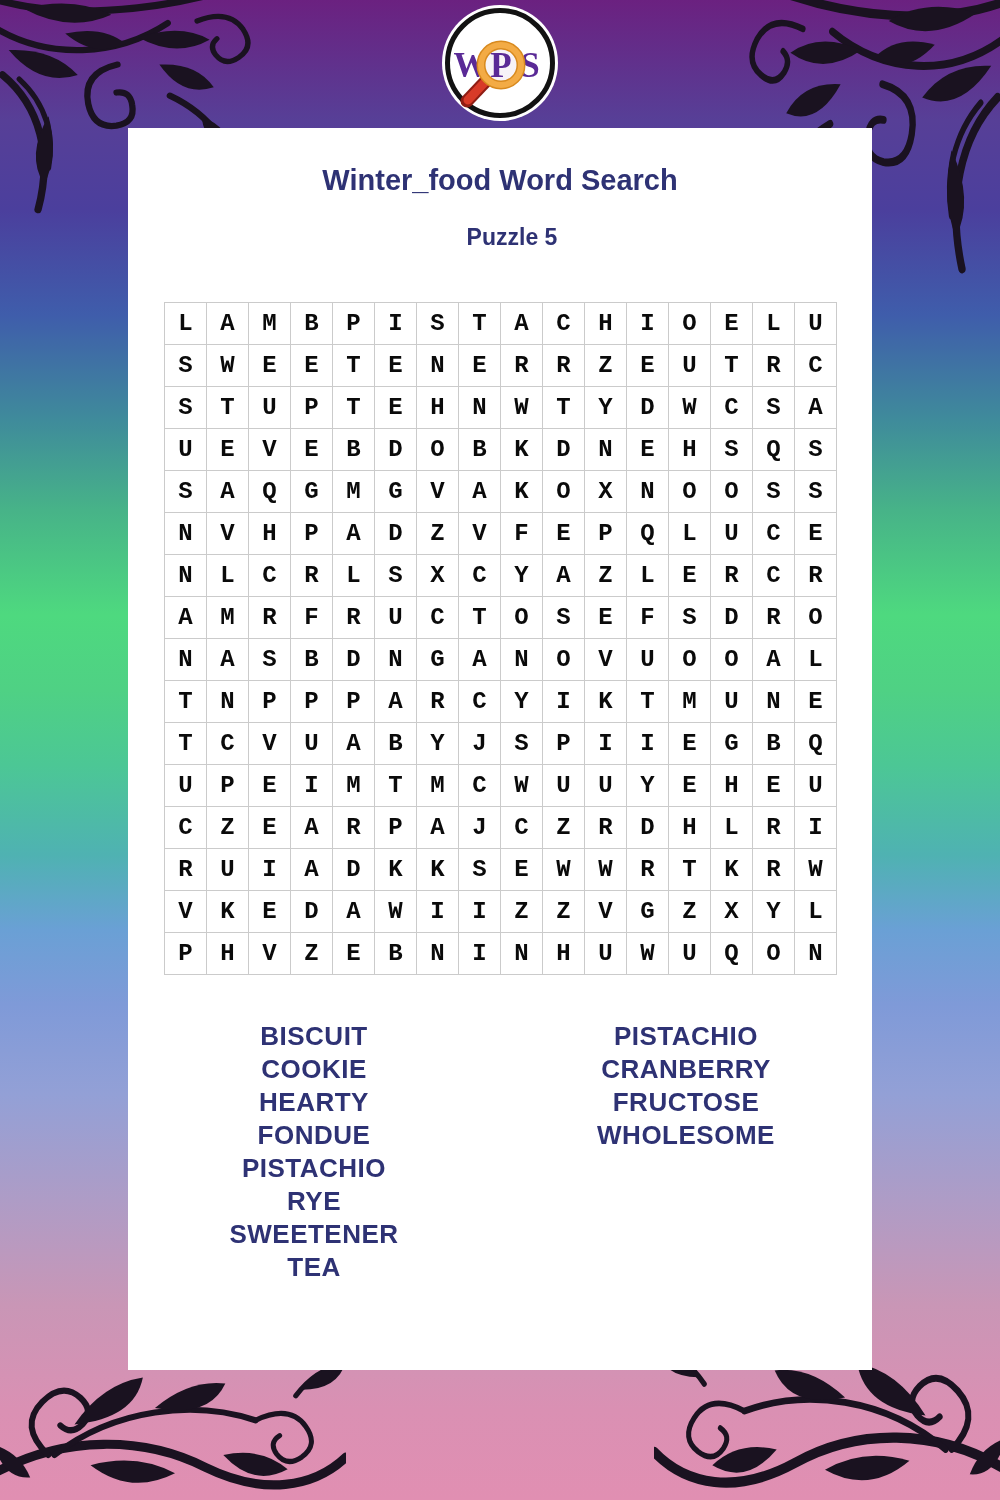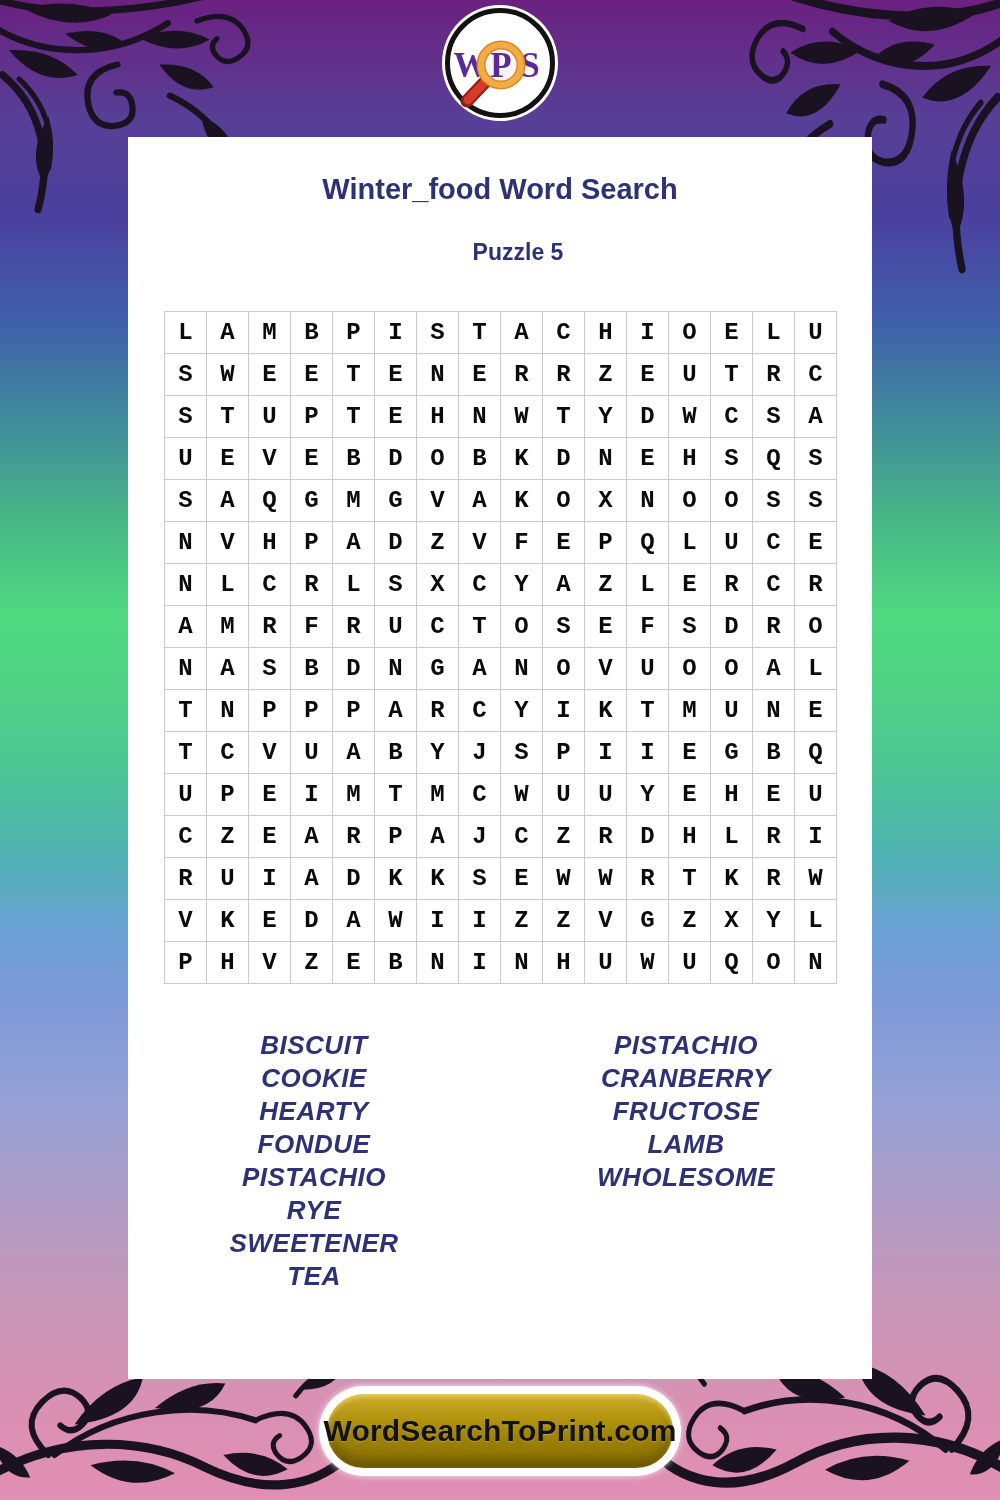--- a/index.html
+++ b/index.html
@@ -10,37 +10,37 @@
       #6b2180 0%, #573f97 8%, #4b3f9d 14%, #3f5dab 21%, #3f8b9b 28%,
       #47b388 34%, #4ed97f 41%, #4fd184 46%, #4cc795 51%, #4fb2b2 57%,
       #6aa0d5 62%, #7f9ad8 67%, #93a0d6 73%, #ae9cc6 80%, #c996b6 87%,
       #da90b3 94%, #e18fb2 100%);}
   .flourish{position:absolute;pointer-events:none;}
   .fl-tl{left:-8px;top:-8px;width:272px;height:228px;}
   .fl-tr{right:-8px;top:-8px;width:272px;height:290px;transform:scaleX(-1);}
   .fl-bl{left:-6px;bottom:-6px;width:352px;height:204px;}
   .fl-br{right:-6px;bottom:-6px;width:352px;height:226px;transform:scaleX(-1);}
 
-  .card{position:absolute;left:128px;top:137px;width:744px;height:1242px;background:#ffffff;}
+  .card{position:absolute;left:128px;top:128px;width:744px;height:1242px;background:#ffffff;}
 
   .title{position:absolute;top:36px;left:0;width:100%;text-align:center;
     font-size:29px;font-weight:bold;color:#2e3274;margin:0;}
   .subtitle{position:absolute;top:84px;left:0;width:100%;text-align:center;
-    font-size:23px;font-weight:bold;color:#2e3274;margin:18px;}
+    font-size:23px;font-weight:bold;color:#2e3274;margin:12px;}
 
   .grid{position:absolute;left:36px;top:174px;display:grid;
     grid-template-columns:repeat(16,42px);grid-auto-rows:42px;
     border-top:1px solid #cbcbcb;border-left:1px solid #cbcbcb;background:#fff;}
   .cell{border-right:1px solid #cbcbcb;border-bottom:1px solid #cbcbcb;
     display:flex;align-items:center;justify-content:center;
     font-family:"Liberation Mono",monospace;font-weight:bold;font-size:24px;color:#0a0a0a;}
 
   .words{position:absolute;top:892px;left:0;width:100%;display:flex;}
   .word-col{width:50%;text-align:center;}
-  .word{font-size:26px;font-weight:bold;color:#2e3274;line-height:33px;letter-spacing:.5px;font-style:italic;}
+  .word{font-size:26px;font-weight:bold;color:#2e3274;line-height:33px;letter-spacing:.5px;}
 
   .logo{position:absolute;left:440px;top:3px;width:120px;height:120px;}
 
   .btn-wrap{position:absolute;left:50%;top:1386px;transform:translateX(-50%);
     background:#ffffff;border-radius:48px;padding:8px;
     box-shadow:0 0 6px rgba(255,255,255,.8);cursor:pointer;}
   .btn{width:346px;height:74px;border-radius:40px;
     background:linear-gradient(180deg,#cdab2e 0%,#b4950f 32%,#9c8005 62%,#876f00 100%);
     box-shadow:inset 0 3px 5px rgba(255,236,150,.55), inset 0 -8px 12px rgba(60,45,0,.4);
     display:flex;align-items:center;justify-content:center;
@@ -403,37 +403,33 @@
           <div class="word">FONDUE</div>
           <div class="word">PISTACHIO</div>
           <div class="word">RYE</div>
           <div class="word">SWEETENER</div>
           <div class="word">TEA</div>
         </div>
       <div class="word-col">
           <div class="word">PISTACHIO</div>
           <div class="word">CRANBERRY</div>
           <div class="word">FRUCTOSE</div>
-          <div class="word">LAMB</div>
           <div class="word">WHOLESOME</div>
         </div>
     </div>
   </div>
 
   <svg class="logo" viewBox="0 0 120 120">
     <circle cx="60" cy="60" r="58" fill="#ffffff"></circle>
     <circle cx="60" cy="60" r="52.5" fill="#ffffff" stroke="#121212" stroke-width="5"></circle>
     <text x="31" y="74" text-anchor="middle" font-family="Liberation Serif, serif" font-size="35" font-weight="bold" fill="#5a2a96">W</text>
     <text x="90" y="74" text-anchor="middle" font-family="Liberation Serif, serif" font-size="35" font-weight="bold" fill="#5a2a96">S</text>
     <g>
       <line x1="45" y1="79" x2="27" y2="98" stroke="#8f1d14" stroke-width="13" stroke-linecap="round"></line>
       <line x1="45" y1="79" x2="28" y2="97" stroke="#d83a28" stroke-width="9" stroke-linecap="round"></line>
       <circle cx="61" cy="62" r="20" fill="#f7f3f7" stroke="#d88a1f" stroke-width="9"></circle>
       <circle cx="61" cy="62" r="20" fill="none" stroke="#f3ab45" stroke-width="6"></circle>
     </g>
     <text x="61" y="74" text-anchor="middle" font-family="Liberation Serif, serif" font-size="35" font-weight="bold" fill="#5a2a96">P</text>
   </svg>
 
-  <div class="btn-wrap">
-    <div class="btn" role="button">WordSearchToPrint.com</div>
-  </div>
 
 </div>
 
 </body></html>

